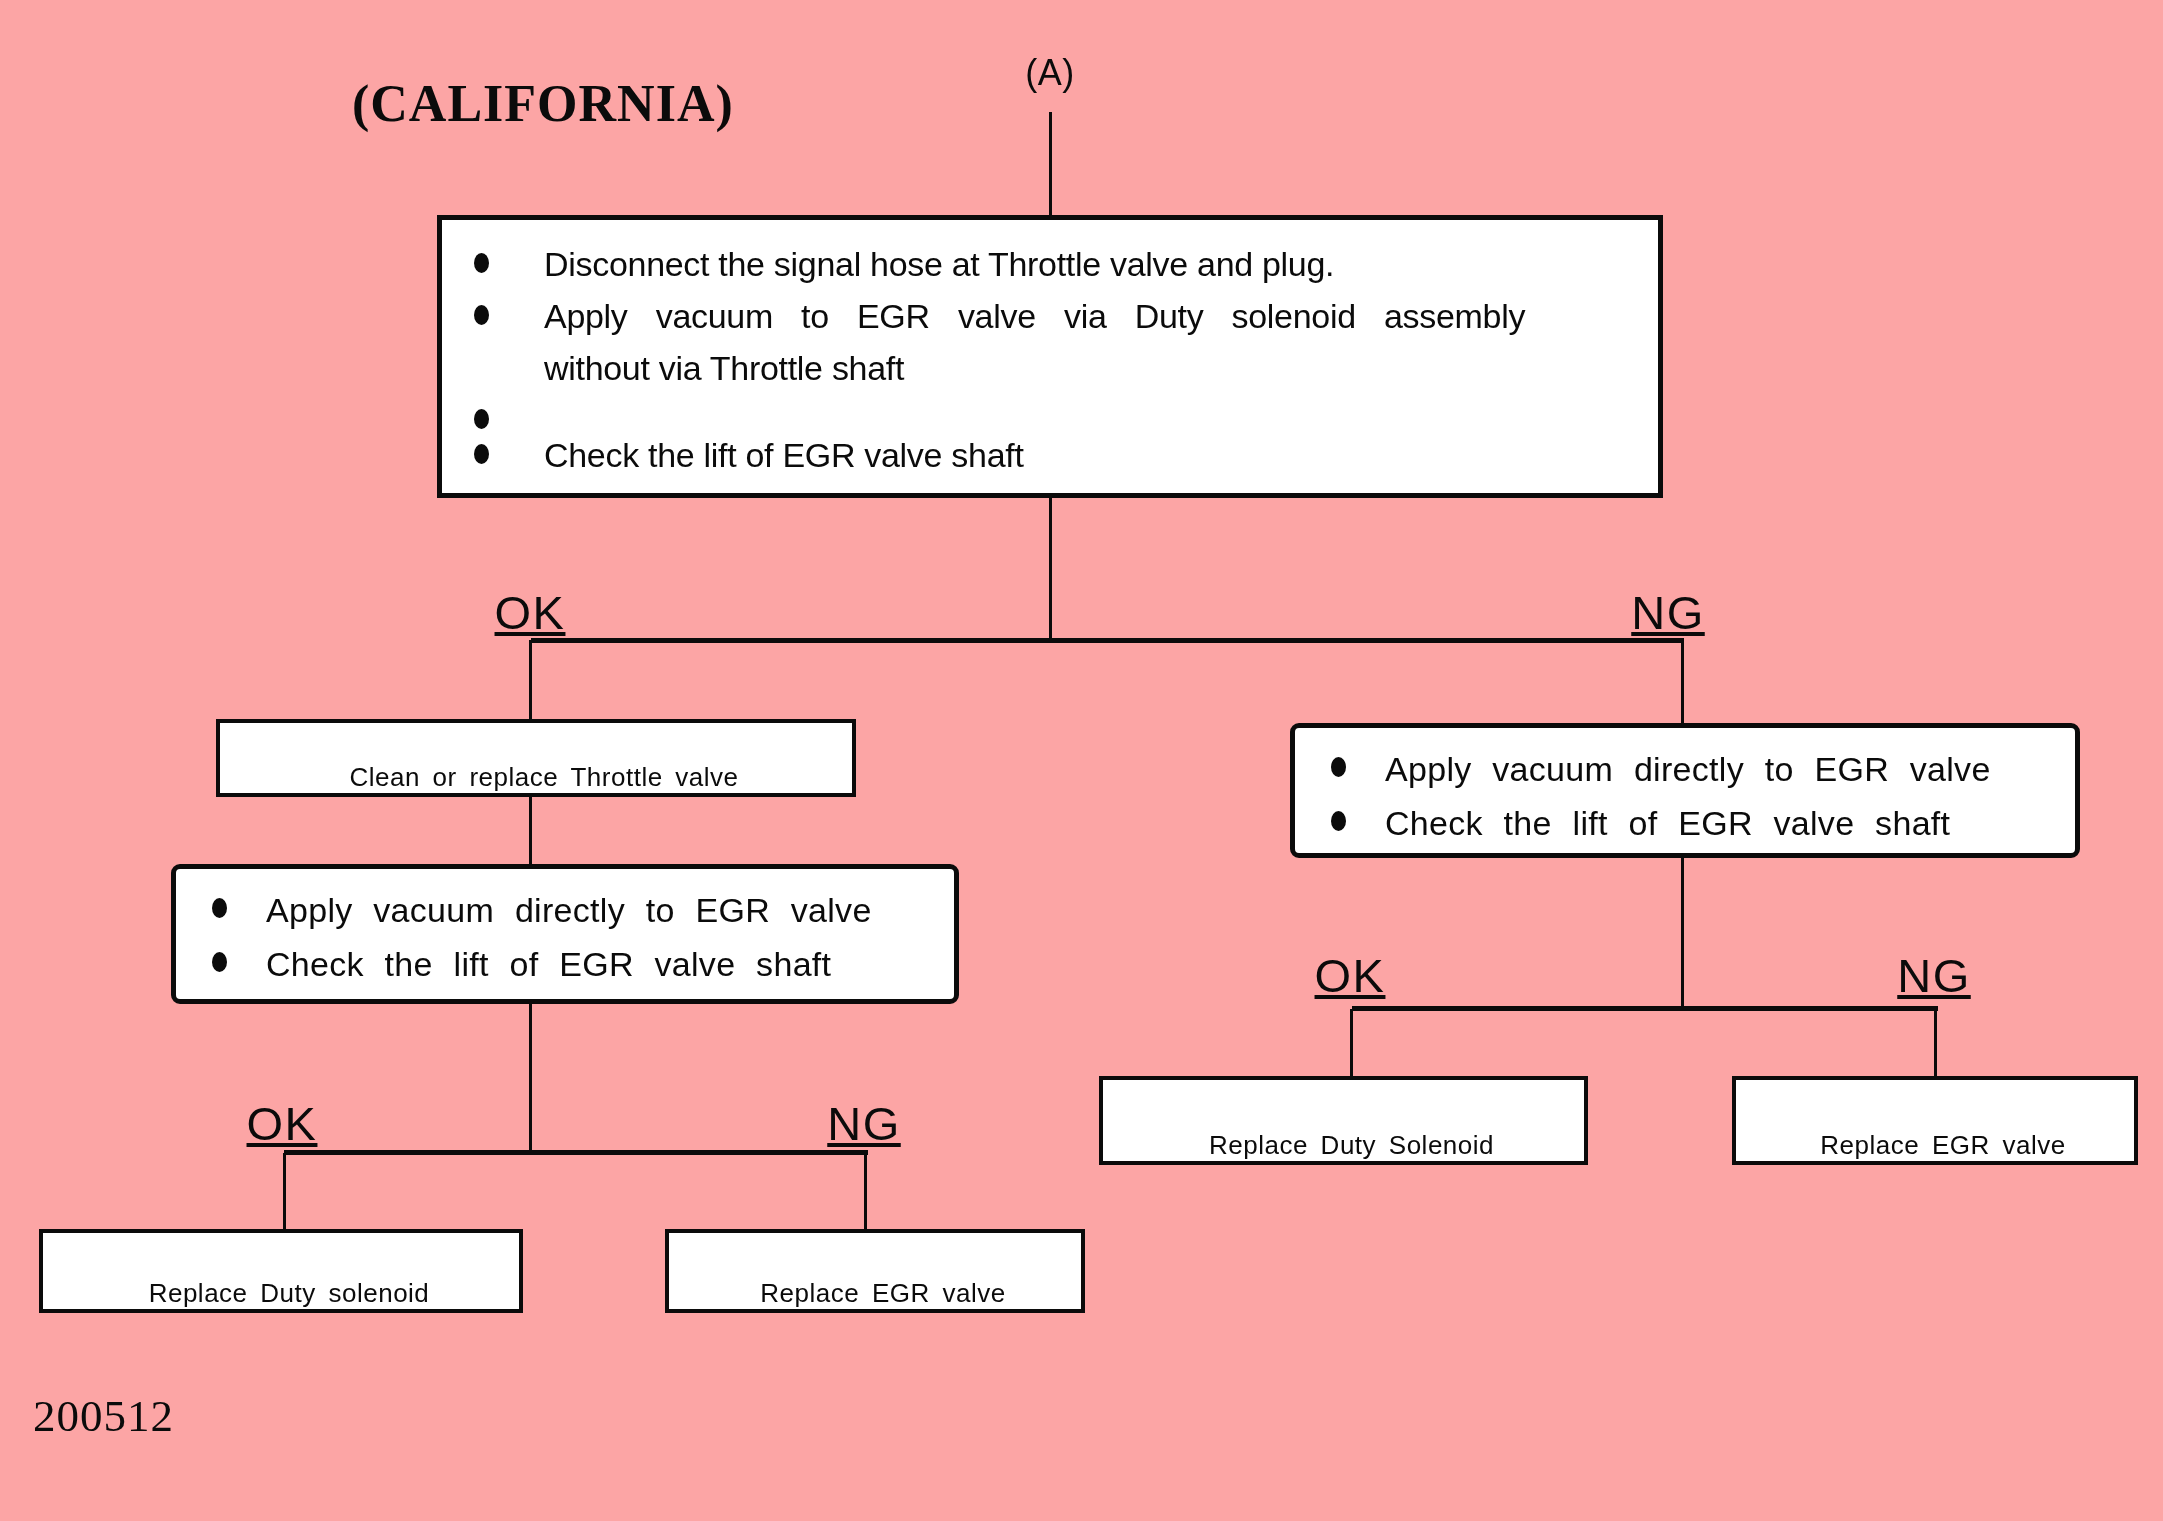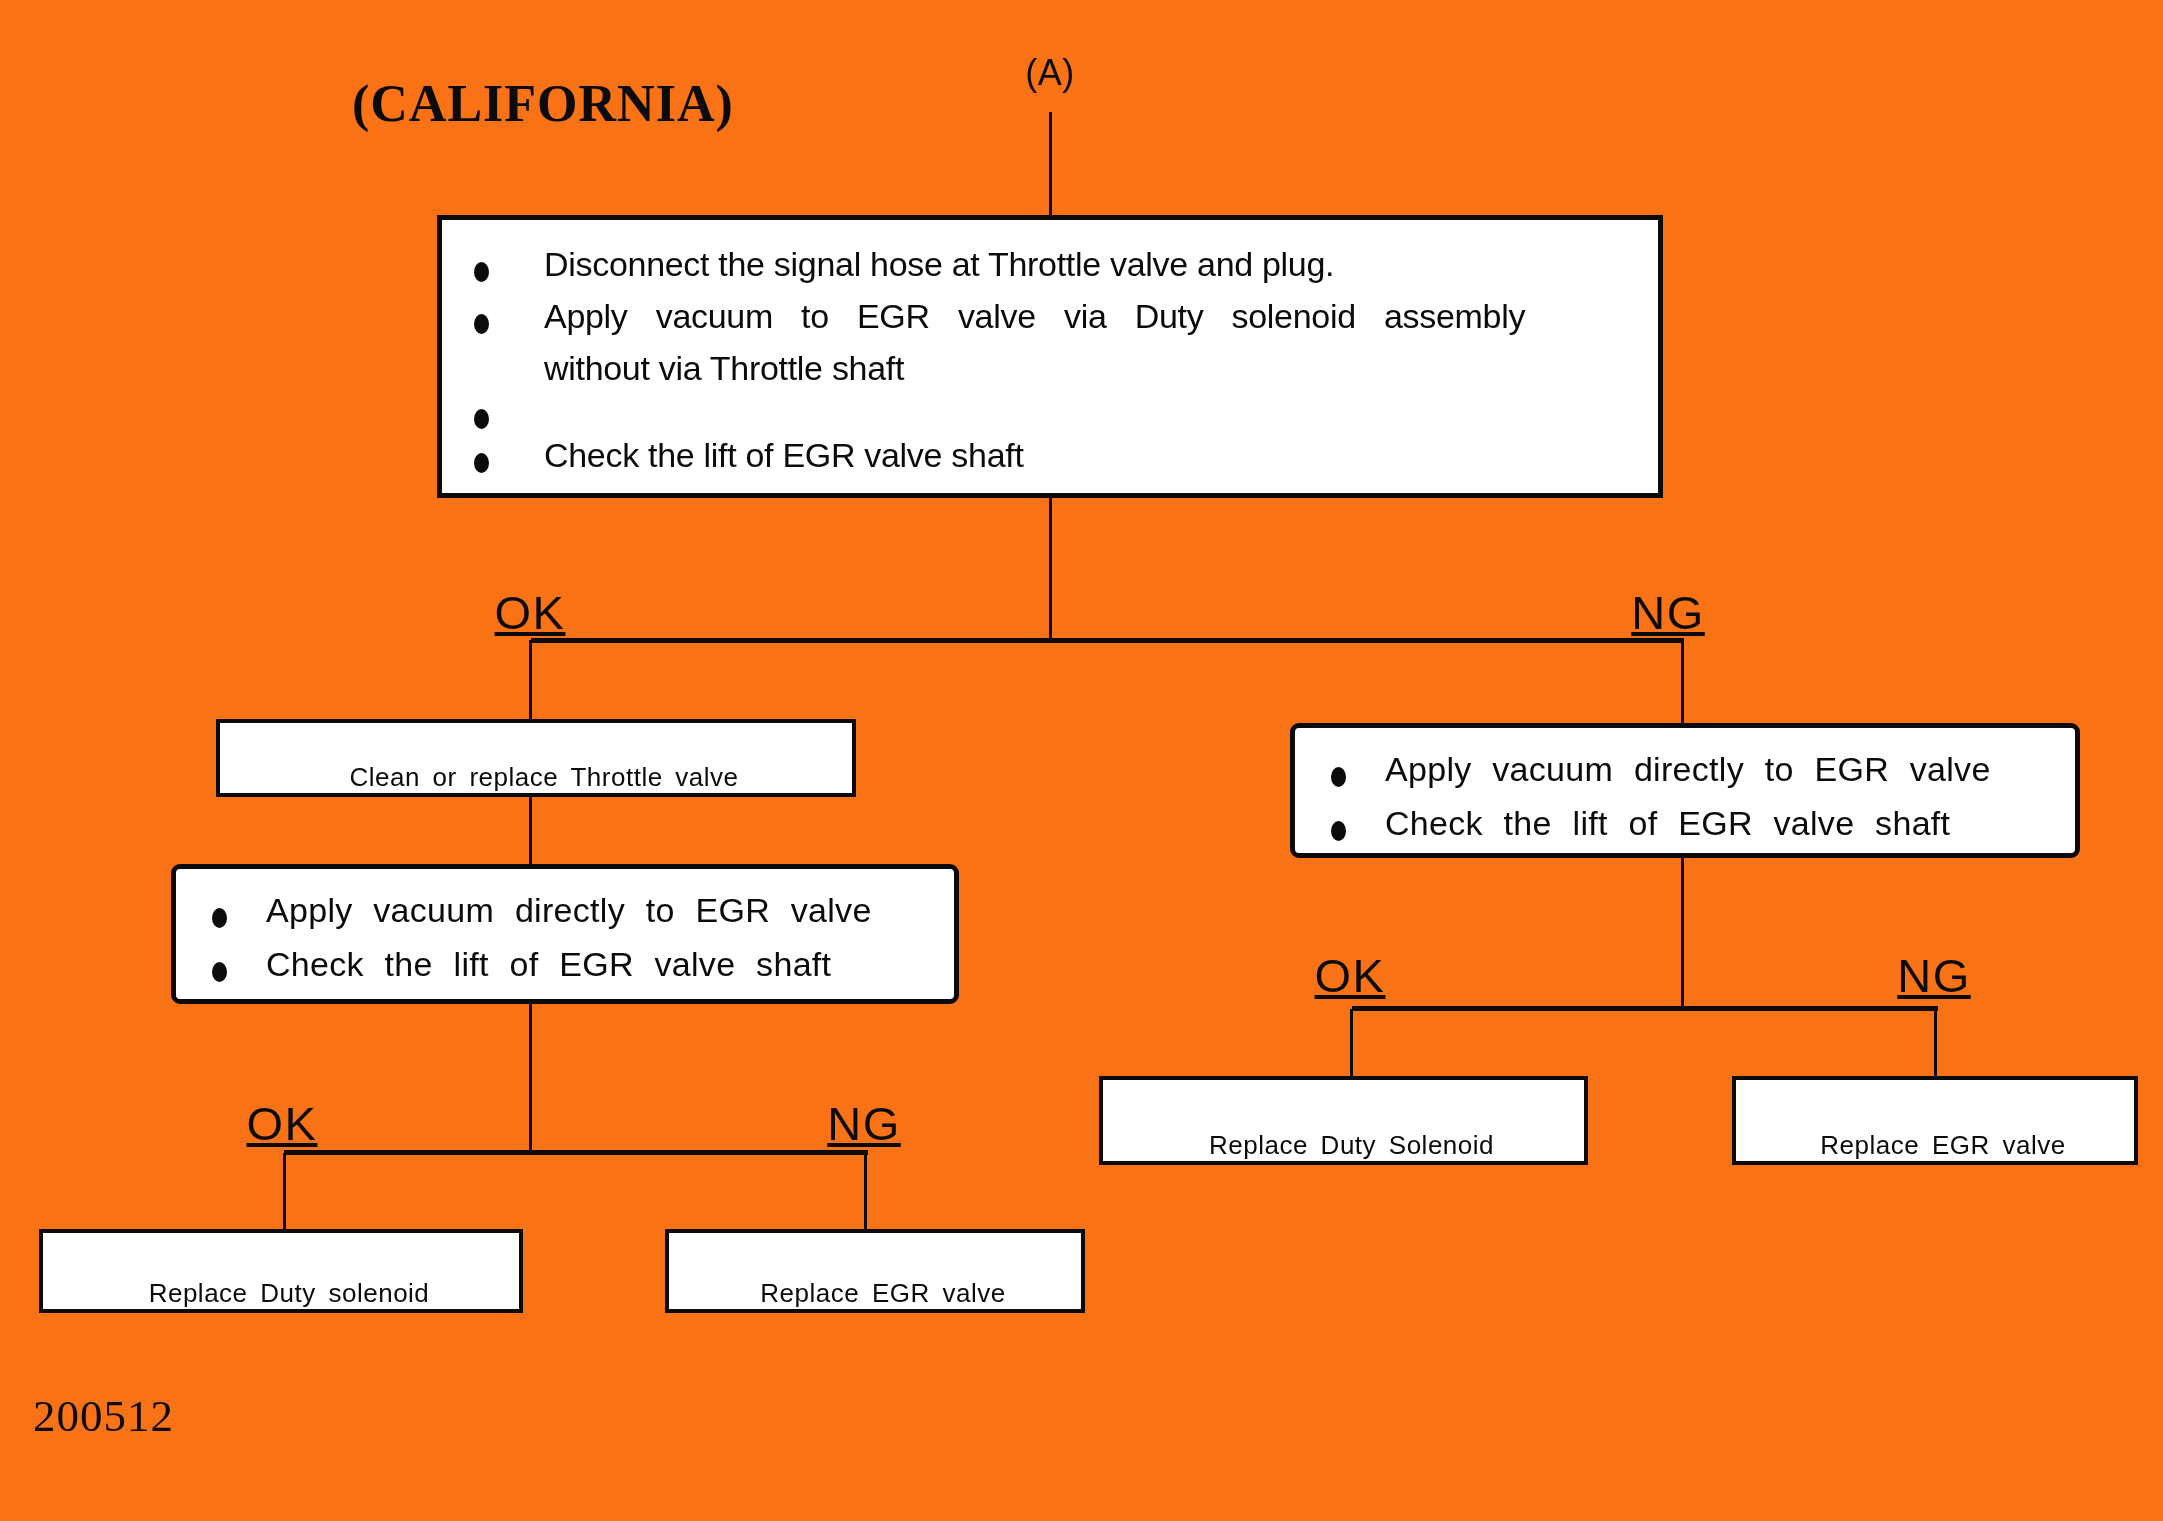--- a/index.html
+++ b/index.html
@@ -4,21 +4,21 @@
 <style>
   html, body {
     margin: 0;
     padding: 0;
     background: #ffffff;
   }
   .canvas {
     position: relative;
     width: 2163px;
     height: 1521px;
-    background: #f97316;
+    background: #fca5a5;
     font-family: "Liberation Sans", sans-serif;
     color: #0b0b0b;
     overflow: hidden;
   }
 
   
   .region-label {
     position: absolute;
     left: 352px;
     top: 74px;
@@ -67,21 +67,21 @@
     font-size: 26px;
     letter-spacing: 0.5px;
     word-spacing: 5px;
     white-space: nowrap;
     padding-left: 16px;
   }
 
   
   .bullet-row {
     display: flex;
-    align-items: center;
+    align-items: flex-start;
   }
   .bullet-col {
     flex: 0 0 72px;
     display: flex;
     justify-content: flex-start;
     padding-top: 15px;
   }
   .dot {
     width: 15px;
     height: 20px;

